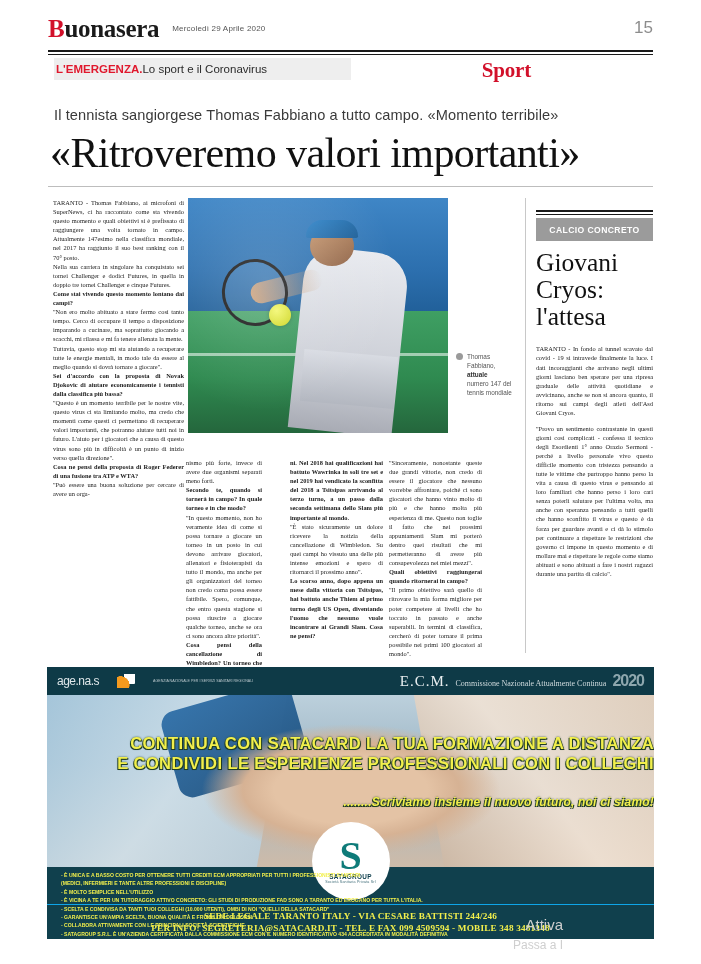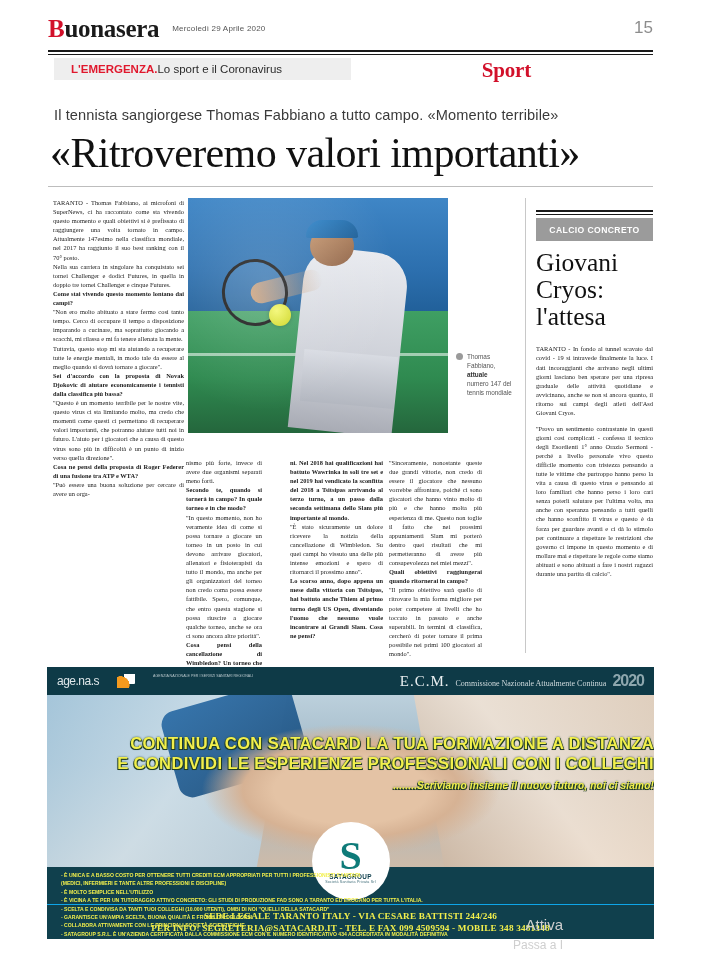--- a/index.html
+++ b/index.html
@@ -24,21 +24,21 @@
   .pagenum{
     position:absolute;right:0;top:2px;font-family:"Liberation Sans",sans-serif;
     font-size:17px;color:#8c8c8c;
   }
   .rule-double{position:absolute;left:48px;top:50px;width:605px;border-top:2px solid #1a1a1a;}
   .rule-double:after{content:"";position:absolute;left:0;top:2px;width:100%;border-top:1px solid #1a1a1a;}
 
   
   .section-bar{
     position:absolute;left:54px;top:58px;width:297px;height:22px;background:#eeeeee;
-    display:flex;align-items:center;padding-left:17px;box-sizing:border-box;
+    display:flex;align-items:center;padding-left:2px;box-sizing:border-box;
   }
   .sec-em{font-family:"Liberation Sans",sans-serif;font-weight:bold;font-size:11.5px;color:#e0182d;}
   .sec-rest{font-family:"Liberation Sans",sans-serif;font-size:11.5px;color:#2b2b2b;}
   .sport-word{
     position:absolute;right:48px;top:58px;font-family:"Liberation Serif",serif;
     font-weight:bold;font-size:21px;color:#d2102a;letter-spacing:-0.2px;
   }
 
   
   .kicker{
@@ -119,21 +119,21 @@
   }
   .side-body{
     position:absolute;left:536px;top:338px;width:117px;
     font-family:"Liberation Serif",serif;font-size:6.4px;line-height:9.1px;color:#222;text-align:justify;
   }
 
   
   .ad{position:absolute;left:47px;top:667px;width:607px;height:272px;background:#10404d;overflow:hidden;}
   .ad-top{position:absolute;left:0;top:0;width:100%;height:28px;background:#0e3a47;
     display:flex;align-items:center;justify-content:space-between;padding:0 10px;box-sizing:border-box;}
-  .agenas{display:flex;gap:18px;}
+  .agenas{display:flex;align-items:center;gap:18px;}
   .agenas-word{font-family:"Liberation Sans",sans-serif;font-size:12px;color:#dfe7ea;letter-spacing:-.5px;}
   .agenas-swoosh{width:18px;height:14px;background:
      radial-gradient(circle at 20% 80%, #f59a1e 0 48%, rgba(0,0,0,0) 50%),
      radial-gradient(circle at 80% 20%, #ffffff 0 40%, rgba(0,0,0,0) 42%);}
   .agenas-sub{font-family:"Liberation Sans",sans-serif;font-size:3.6px;color:#b9c7cc;line-height:5px;}
   .ecm{display:flex;align-items:baseline;gap:6px;}
   .ecm-big{font-family:"Liberation Serif",serif;font-size:15px;color:#e8eef0;letter-spacing:1px;}
   .ecm-sub{font-family:"Liberation Serif",serif;font-size:8px;color:#cfdadd;}
   .ecm-year{font-family:"Liberation Sans",sans-serif;font-weight:bold;font-size:16px;color:#8ea7ae;letter-spacing:-1px;}
 
@@ -145,22 +145,22 @@
   .hero-sweep1{position:absolute;left:-5%;top:0;width:42%;height:100%;
     background:linear-gradient(120deg,#9fc2d8 0%,#cfe0ea 60%,#b9cfdd 100%);transform:skewX(-10deg);opacity:.9;}
   .hero-sweep2{position:absolute;right:-5%;top:0;width:42%;height:100%;
     background:linear-gradient(-120deg,#e2cdb8 0%,#f0e2d4 55%,#cdb9a6 100%);transform:skewX(10deg);opacity:.9;}
   .hero-blue{position:absolute;left:20%;top:0;width:22%;height:52%;
     background:linear-gradient(160deg,#2f6fa8,#20527f);transform:rotate(-16deg);border-radius:14px;opacity:.95;}
   .ad-lines{position:absolute;left:0;top:38px;width:100%;text-align:right;z-index:4;}
   .ad-l1,.ad-l2{font-family:"Liberation Sans",sans-serif;font-weight:bold;font-size:16.5px;
     color:#f2ef4c;letter-spacing:.4px;line-height:20px;
     text-shadow:0 0 2px #2b4a2f,1px 1px 0 #1d3a22,-1px 1px 0 #1d3a22;}
-  .ad-l3{font-family:"Liberation Sans",serif;font-style:italic;font-weight:bold;font-size:10px;
-    color:#f2ef4c;margin-top:7px;letter-spacing:.2px;
+  .ad-l3{font-family:"Liberation Sans",serif;font-style:italic;font-weight:bold;font-size:12px;
+    color:#f2ef4c;margin-top:22px;letter-spacing:.2px;
     text-shadow:0 0 2px #2b4a2f,1px 1px 0 #1d3a22,-1px 1px 0 #1d3a22;}
   .logo-circle{position:absolute;left:50%;top:155px;transform:translateX(-50%);
     width:78px;height:78px;border-radius:50%;background:#ffffff;z-index:5;
     display:flex;flex-direction:column;align-items:center;justify-content:center;}
   .logo-s{font-family:"Liberation Serif",serif;font-weight:bold;font-size:40px;color:#0e7b79;line-height:34px;}
   .logo-name{font-family:"Liberation Sans",sans-serif;font-weight:bold;font-size:6.4px;color:#10404d;letter-spacing:.3px;}
   .logo-sub{font-family:"Liberation Sans",sans-serif;font-size:3.6px;color:#3c6a76;letter-spacing:.2px;}
 
   .ad-bullets{position:absolute;left:0;top:200px;width:100%;padding:4px 14px 0 14px;box-sizing:border-box;z-index:6;}
   .ad-bullets li{

